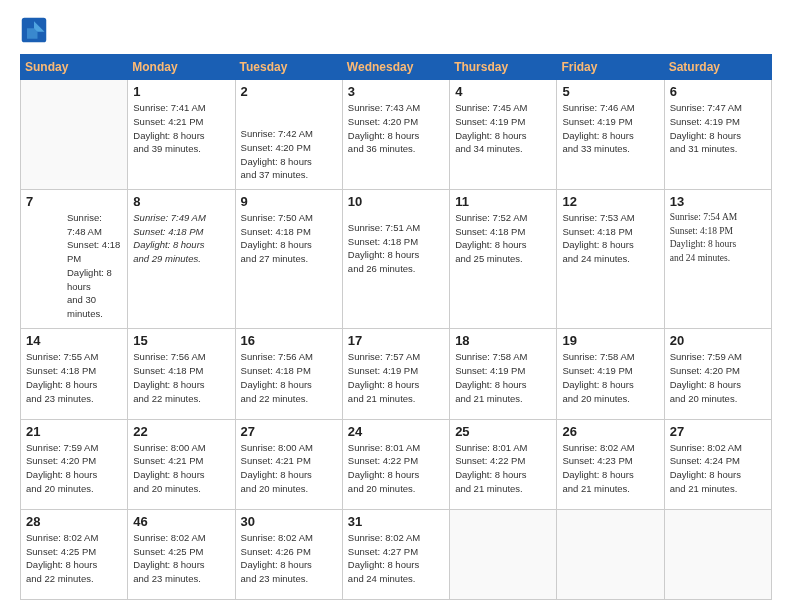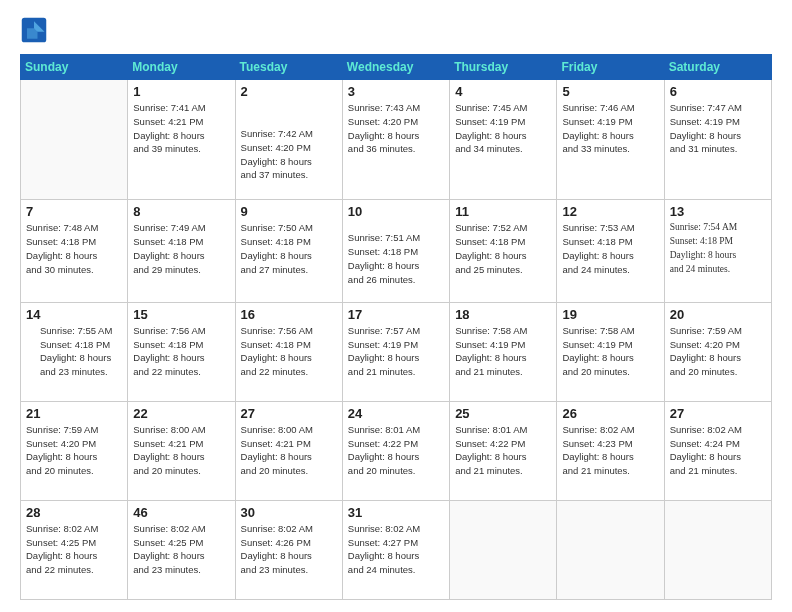--- a/index.html
+++ b/index.html
@@ -57,21 +57,21 @@
     }
     .calendar {
       flex: 1;
       border: 1px solid #ccc;
       border-collapse: collapse;
       width: 100%;
       table-layout: fixed;
     }
     .calendar th {
       background: #1a5fb4;
-      color: #5eead4;
+      color: #fdba74;
       font-size: 12px;
       font-weight: bold;
       padding: 5px 4px;
       text-align: left;
       border: 1px solid #1a5fb4;
     }
     .calendar td {
       border: 1px solid #ccc;
       vertical-align: top;
       padding: 4px 5px;
@@ -175,28 +175,28 @@
             <span class="day-number">6</span>
             <div class="day-info" style="white-space: pre-line;">Sunrise: 7:47 AM
 Sunset: 4:19 PM
 Daylight: 8 hours
 and 31 minutes.</div>
           </td>
         </tr>
         <tr class="week-row">
           <td>
             <span class="day-number">7</span>
-            <div class="day-info" style="white-space: pre-line;">Sunrise: 7:48 AM
+            <div class="day-info" style="white-space: pre-line; margin-left: 41px;">Sunrise: 7:48 AM
 Sunset: 4:18 PM
 Daylight: 8 hours
 and 30 minutes.</div>
           </td>
           <td>
             <span class="day-number">8</span>
-            <div class="day-info" style="white-space: pre-line;">Sunrise: 7:49 AM
+            <div class="day-info" style="white-space: pre-line; font-style: italic;">Sunrise: 7:49 AM
 Sunset: 4:18 PM
 Daylight: 8 hours
 and 29 minutes.</div>
           </td>
           <td>
             <span class="day-number">9</span>
             <div class="day-info" style="white-space: pre-line;">Sunrise: 7:50 AM
 Sunset: 4:18 PM
 Daylight: 8 hours
 and 27 minutes.</div>
@@ -226,21 +226,21 @@
             <span class="day-number">13</span>
             <div class="day-info" style="white-space: pre-line; font-family: Liberation Serif, serif;">Sunrise: 7:54 AM
 Sunset: 4:18 PM
 Daylight: 8 hours
 and 24 minutes.</div>
           </td>
         </tr>
         <tr class="week-row">
           <td>
             <span class="day-number">14</span>
-            <div class="day-info" style="white-space: pre-line; margin-left: 14px;">Sunrise: 7:55 AM
+            <div class="day-info" style="white-space: pre-line;">Sunrise: 7:55 AM
 Sunset: 4:18 PM
 Daylight: 8 hours
 and 23 minutes.</div>
           </td>
           <td>
             <span class="day-number">15</span>
             <div class="day-info" style="white-space: pre-line;">Sunrise: 7:56 AM
 Sunset: 4:18 PM
 Daylight: 8 hours
 and 22 minutes.</div>

